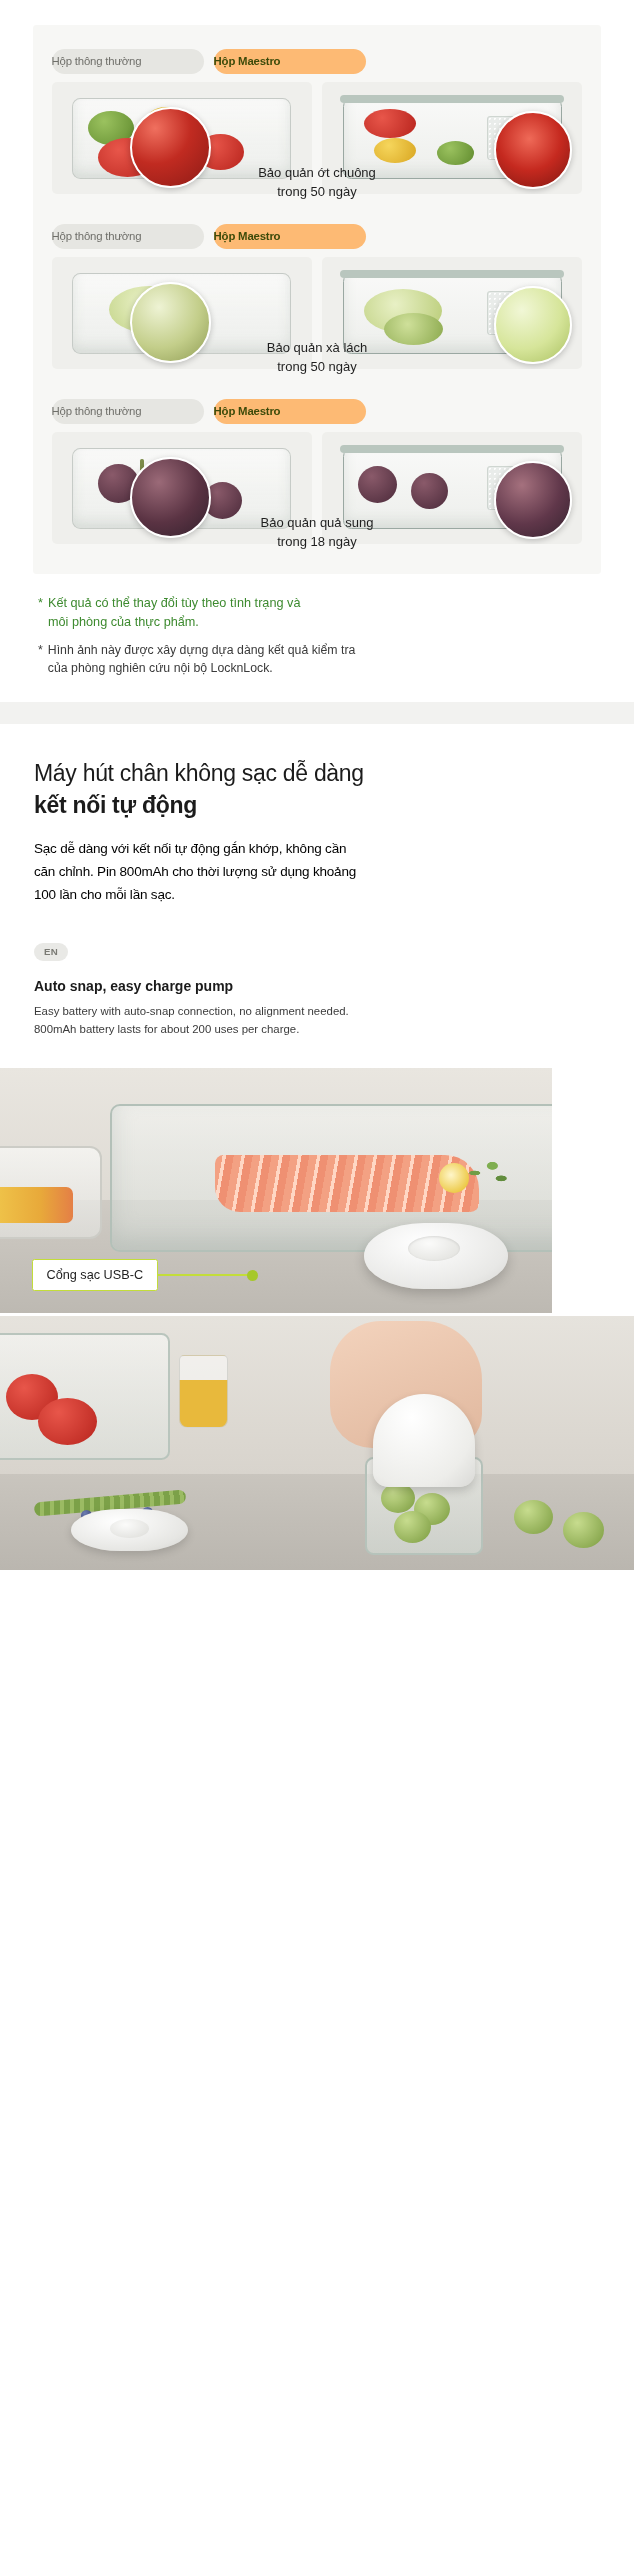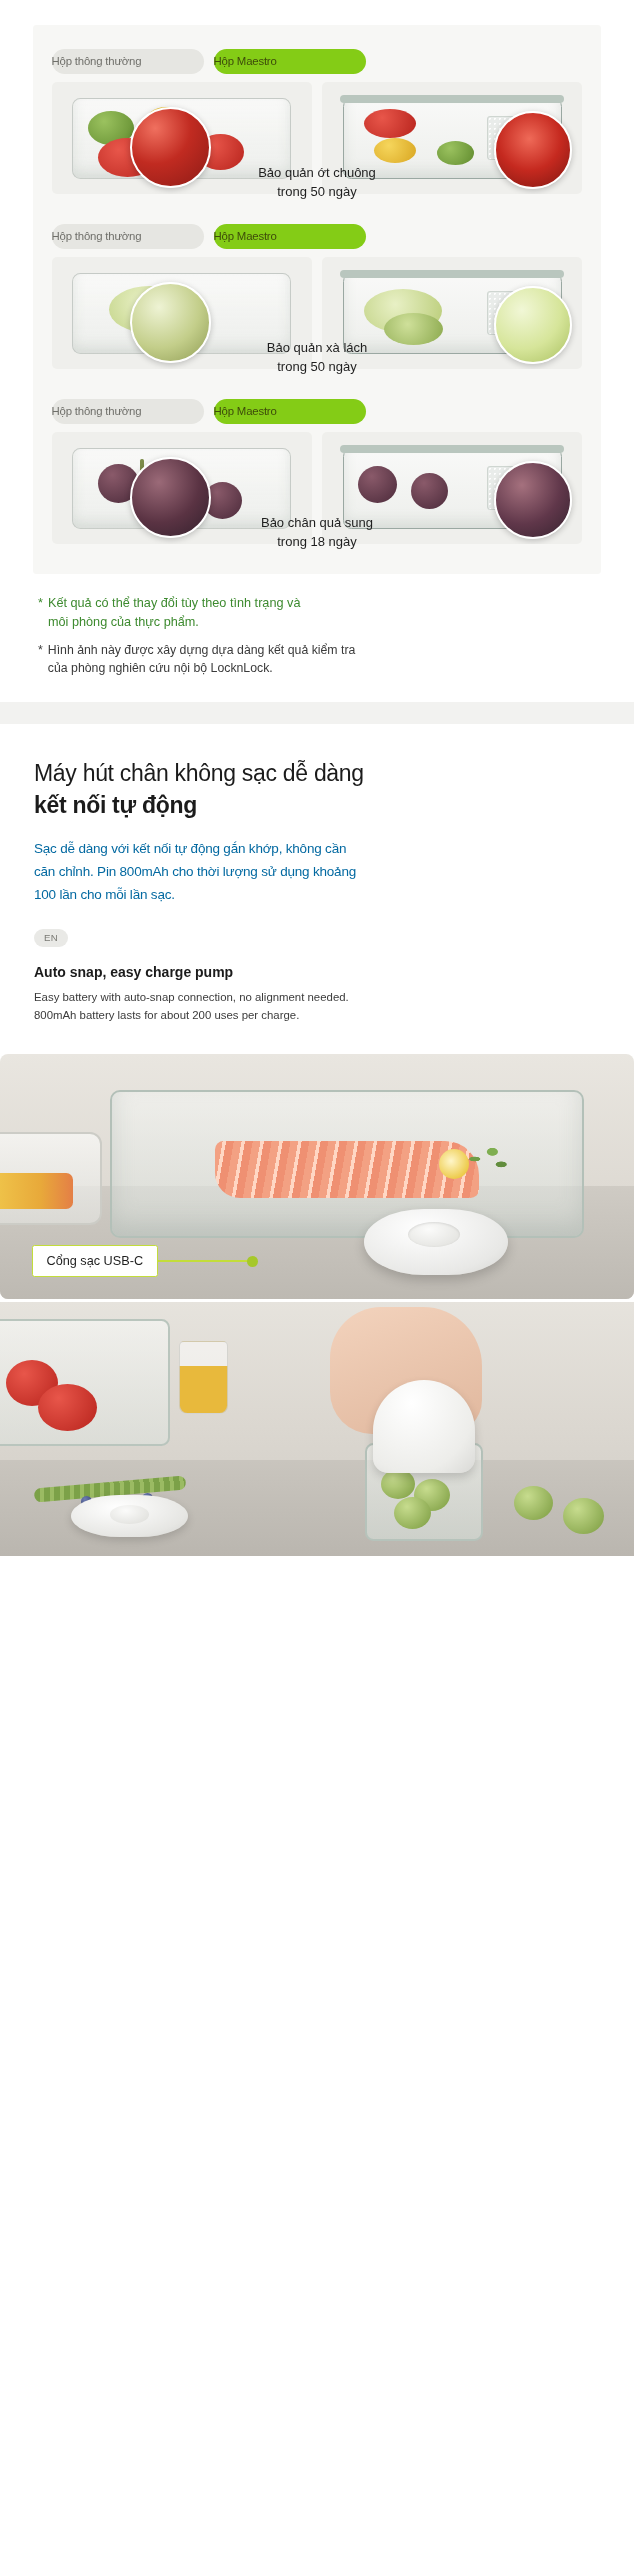--- a/index.html
+++ b/index.html
@@ -38,23 +38,23 @@
     border-radius: 17px;
     padding: 6px 0 6.8px 0;
     letter-spacing: -0.2px;
   }
   .label-normal {
     background: #e6e6e2;
     color: #6f6f6a;
     max-width: 152px;
   }
   .label-maestro {
-    background: #84cc16;
+    background: #fdba74;
     color: #3d4b0a;
-    font-weight: normal;
+    font-weight: bold;
     max-width: 152px;
   }
   .photos-row {
     display: flex;
     gap: 10px;
     position: relative;
   }
   .photo {
     flex: 1;
     height: 112px;
@@ -164,53 +164,53 @@
     line-height: 1.38;
     color: #1b1b1b;
     letter-spacing: -0.3px;
     font-weight: normal;
   }
   .h1 .strong { font-weight: bold; display: block; }
   .body-copy {
     margin-top: 15px;
     font-size: 13.5px;
     line-height: 1.72;
-    color: #0369a1;
+    color: #000000;
     letter-spacing: -0.2px;
   }
   .en-badge {
     display: inline-block;
-    margin-top: 22px;
+    margin-top: 36px;
     background: #e9e9e6;
     color: #7a7a74;
     font-size: 9.7px;
     border-radius: 10px;
     padding: 3.4px 10px 4.2px 10px;
     letter-spacing: 0.3px;
+    font-weight: bold;
   }
   .en-title {
     margin-top: 17px;
     font-size: 14px;
     font-weight: bold;
     color: #1b1b1b;
   }
   .en-body {
     margin-top: 7.6px;
     font-size: 11.4px;
     line-height: 1.62;
     color: #3b3b3b;
   }
 
   
   .photo-wide {
     position: relative;
-    width: 634px;
+    width: 552px;
     height: 245px;
     overflow: hidden;
-    border-radius: 8px;
   }
   .salmon-scene {
     position: absolute; inset: 0;
     background: linear-gradient(180deg, #e9e6e0 0%, #dedad3 55%, #d6d2cb 100%);
   }
   .counter {
     position: absolute; left: 0; right: 0; bottom: 0; height: 46%;
     background: linear-gradient(180deg, #cfcbc4, #bdb9b2);
   }
   .salmon-box {
@@ -443,21 +443,21 @@
           <div class="photo">
             <div class="box-shell green-rim">
               <div class="vent"></div>
             </div>
             <div class="blob fig" style="left:14%;top:30%;width:39px;height:37px;"></div>
             <div class="blob fig" style="left:34%;top:36%;width:37px;height:36px;"></div>
             <div class="zoom-circle zoom-right zoom-fig-right"></div>
           </div>
         </div>
         <div class="caption">
-          <span>Bảo chân quả sung</span>
+          <span>Bảo quản quả sung</span>
           <span>trong 18 ngày</span>
         </div>
       </div>
 
     </div>
 
     <div class="footnotes">
       <div class="note note-green">
         <span class="star">*</span>
         <span>

